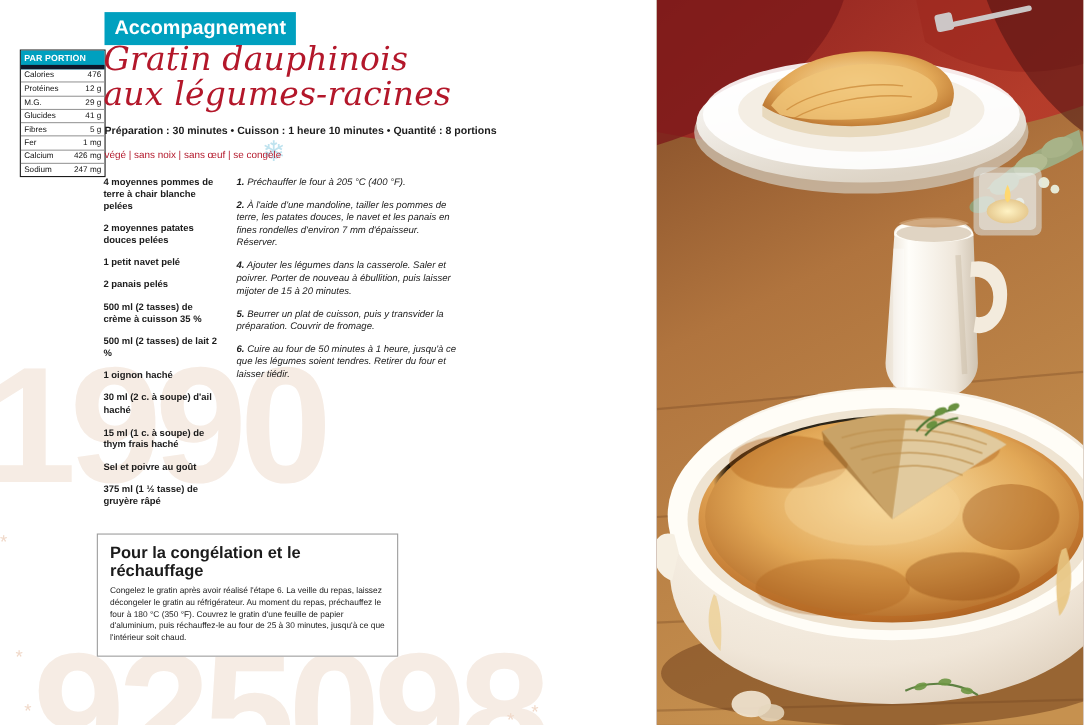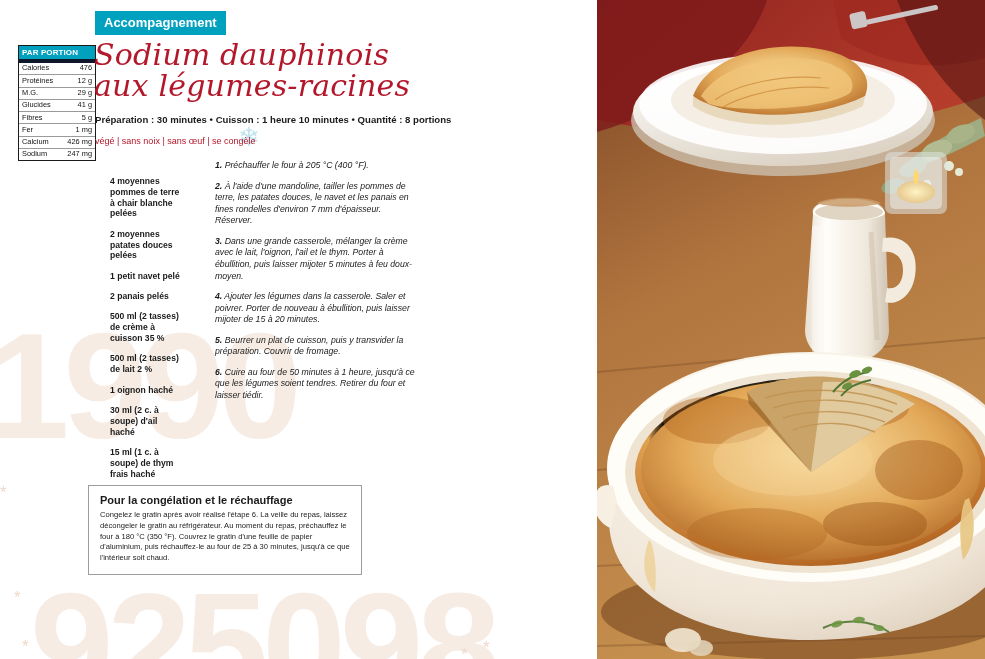--- a/index.html
+++ b/index.html
@@ -72,21 +72,21 @@
   .nut-row:last-child { border-bottom: none; }
   .nut-row .v { text-align: right; white-space: nowrap; }
 
   
   .cat-tag {
     position: absolute;
     left: 95px;
     top: 11px;
     background: #00a0bf;
     color: #ffffff;
-    font-size: 13px;
+    font-size: 18px;
     font-weight: 700;
     padding: 4px 9px 5px 9px;
     z-index: 3;
   }
 
   
   .title {
     position: absolute;
     left: 94px;
     top: 40px;
@@ -140,21 +140,21 @@
     font-size: 8.6px;
     color: #1b1b1b;
     line-height: 1.26;
     z-index: 3;
   }
   .ingredients li {
     list-style: none;
     margin: 0 0 9.5px 0;
     font-weight: 600;
   }
-  .ingredients ul { margin: 16px; padding: 0; }
+  .ingredients ul { margin: 0; padding: 0; }
 
   
   .steps {
     position: absolute;
     left: 215px;
     top: 160px;
     width: 200px;
     font-size: 8.7px;
     color: #1b1b1b;
     line-height: 1.33;
@@ -177,21 +177,21 @@
     left: 88px;
     top: 485px;
     width: 274px;
     border: 1px solid #9d9d9d;
     background: #ffffff;
     padding: 8px 11px 10px 11px;
     z-index: 3;
   }
   .tipbox h3 {
     margin: 0 0 4px 0;
-    font-size: 11px;
+    font-size: 15px;
     font-weight: 700;
     color: #1b1b1b;
   }
   .tipbox p {
     margin: 0;
     font-size: 7.6px;
     line-height: 1.42;
     color: #1b1b1b;
   }
 
@@ -254,21 +254,21 @@
     </div>
     <div class="nut-row">
       <span class="l">Sodium</span>
       <span class="v">247 mg</span>
     </div>
   </div>
 
   <div class="cat-tag">Accompagnement</div>
 
   <div class="title">
-    <span class="l1">Sodium dauphinois</span>
+    <span class="l1">Gratin dauphinois</span>
     <span class="l2">aux légumes-racines</span>
   </div>
 
   <div class="meta">Préparation : 30 minutes • Cuisson : 1 heure 10 minutes • Quantité : 8 portions</div>
   <div class="snowflake">❄</div>
   <div class="tags">végé | sans noix | sans œuf | se congèle</div>
 
   <div class="ingredients">
     <ul>
       <li>4 moyennes pommes de terre à chair blanche pelées</li>
@@ -287,24 +287,20 @@
 
   <div class="steps">
     <ol>
       <li>
         <span class="num">1.</span>
         <span>Préchauffer le four à 205 °C (400 °F).</span>
       </li>
       <li>
         <span class="num">2.</span>
         <span>À l'aide d'une mandoline, tailler les pommes de terre, les patates douces, le navet et les panais en fines rondelles d'environ 7 mm d'épaisseur. Réserver.</span>
-      </li>
-      <li>
-        <span class="num">3.</span>
-        <span>Dans une grande casserole, mélanger la crème avec le lait, l'oignon, l'ail et le thym. Porter à ébullition, puis laisser mijoter 5 minutes à feu doux-moyen.</span>
       </li>
       <li>
         <span class="num">4.</span>
         <span>Ajouter les légumes dans la casserole. Saler et poivrer. Porter de nouveau à ébullition, puis laisser mijoter de 15 à 20 minutes.</span>
       </li>
       <li>
         <span class="num">5.</span>
         <span>Beurrer un plat de cuisson, puis y transvider la préparation. Couvrir de fromage.</span>
       </li>
       <li>

